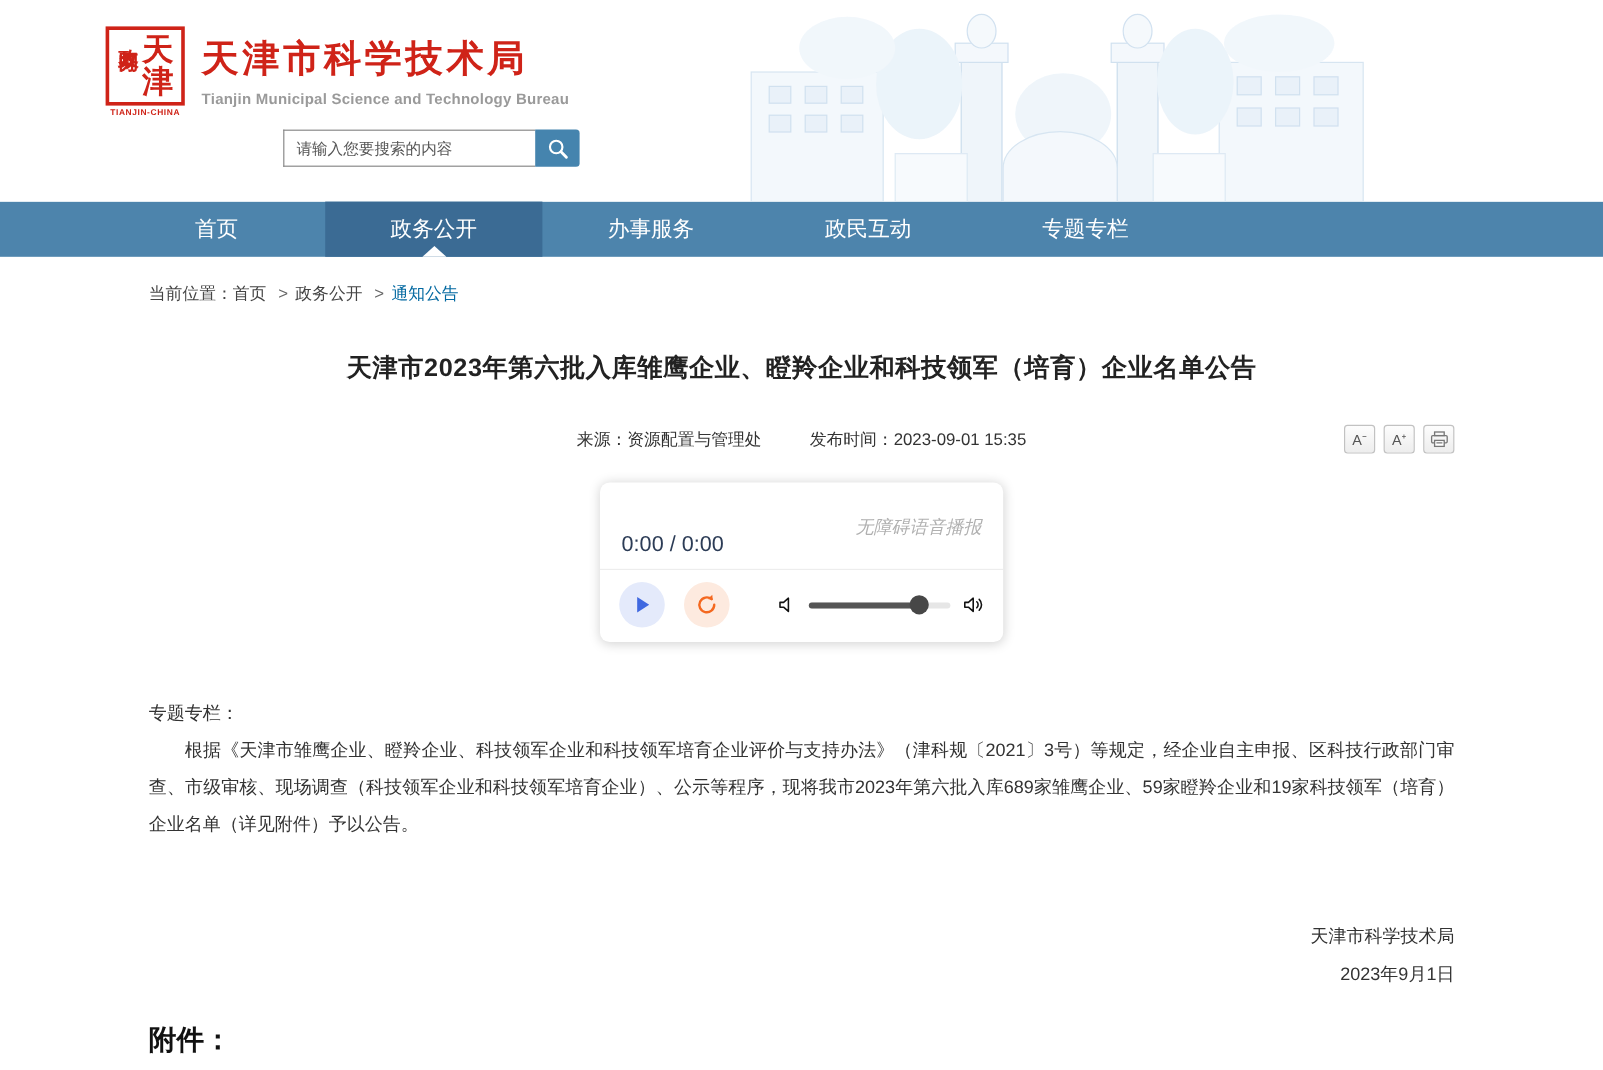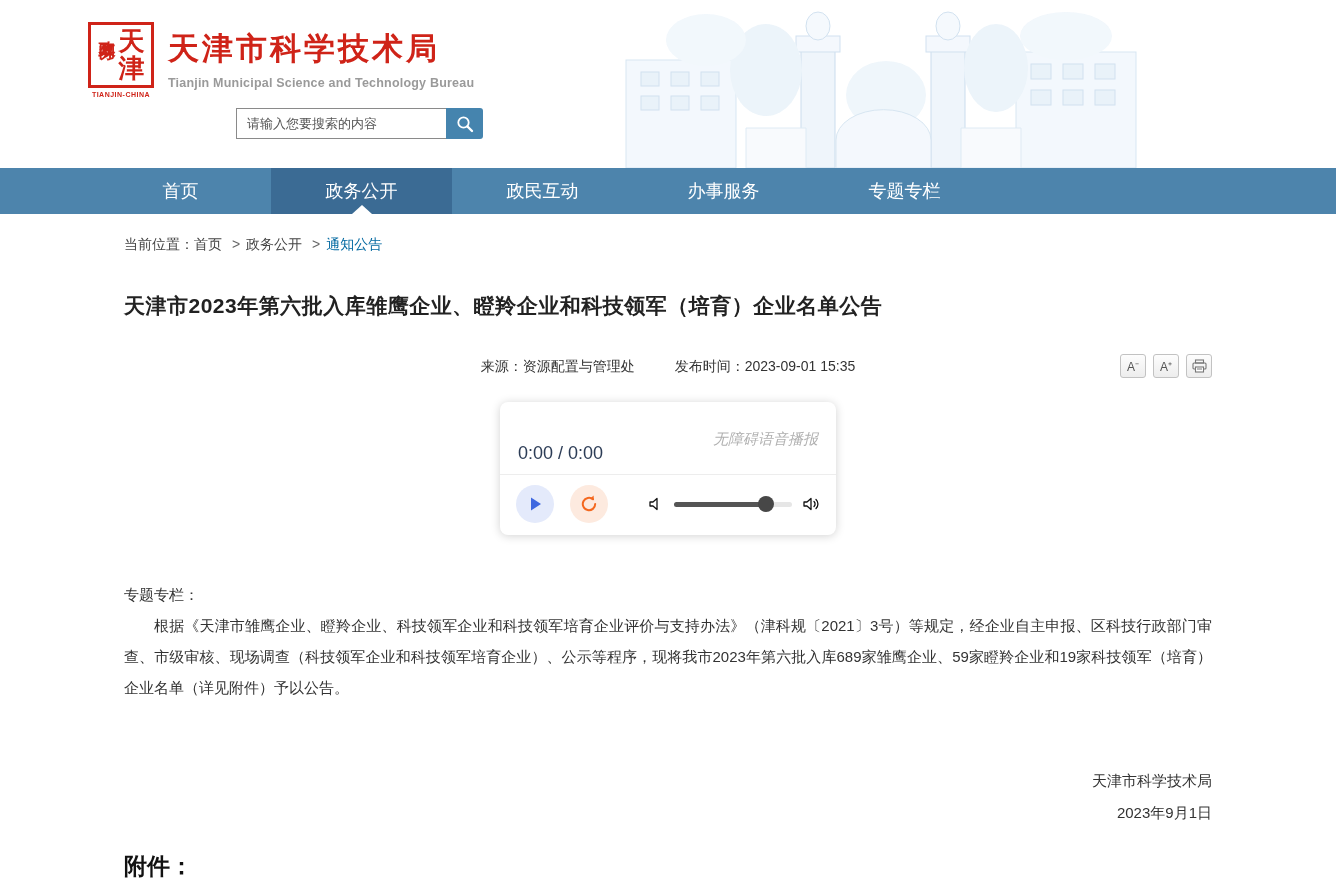--- a/index.html
+++ b/index.html
@@ -28,21 +28,21 @@
   .nav-item.active::after { content:""; position:absolute; bottom:0; left:50%; margin-left:-10px; border-left:10px solid transparent; border-right:10px solid transparent; border-bottom:9px solid #fff; }
 
   
   .breadcrumb { width:1088px; margin:0 auto; padding:22px 0 10px 0; font-size:14px; color:#444; }
   .breadcrumb a { color:#444; text-decoration:none; cursor:pointer; }
   .breadcrumb .sep { margin:0 6px; color:#666; }
   .breadcrumb .current { color:#0369a1; }
 
   
   .article { width:1088px; margin:0 auto; position:relative; }
-  .article-title { text-align:left; font-size:21px; font-weight:bold; color:#222; margin-top:28px; letter-spacing:.5px; }
+  .article-title { text-align:center; font-size:21px; font-weight:bold; color:#222; margin-top:28px; letter-spacing:.5px; }
   .meta-row { position:relative; margin-top:32px; height:30px; }
   .meta-center { text-align:center; font-size:14px; color:#333; padding-top:6px; }
   .meta-center .gap { display:inline-block; width:40px; }
   .font-tools { position:absolute; right:0; top:2px; display:flex; gap:7px; }
   .tool-btn { width:26px; height:24px; background:linear-gradient(#fdfdfd,#ededed); border:1px solid #c2c2c2; border-radius:3px; font-size:12px; color:#555; cursor:pointer; display:flex; align-items:center; justify-content:center; padding:0; }
 
   
   .player { width:336px; margin:20px auto 0 auto; background:#fff; border-radius:8px; box-shadow:0 1px 10px rgba(0,0,0,.18); overflow:hidden; }
   .player-top { display:flex; justify-content:space-between; align-items:center; padding:12px 18px 10px 18px; border-bottom:1px solid #ededed; }
   .player-time { font-size:18px; color:#2c3c56;margin-top:29px; }
@@ -128,22 +128,22 @@
         <circle cx="8.5" cy="8.5" r="5.2" fill="none" stroke="#fff" stroke-width="1.8"></circle>
         <line x1="12.5" y1="12.5" x2="17" y2="17" stroke="#fff" stroke-width="2.4" stroke-linecap="round"></line>
       </svg>
     </button>
   </div>
 </div>
 
 <div class="nav">
   <div class="nav-item">首页</div>
   <div class="nav-item active">政务公开</div>
+  <div class="nav-item">办事服务</div>
   <div class="nav-item">政民互动</div>
-  <div class="nav-item">办事服务</div>
   <div class="nav-item">专题专栏</div>
 </div>
 
 <div class="breadcrumb">
   <span>当前位置：</span><a>首页</a>
   <span class="sep">&gt;</span><a>政务公开</a>
   <span class="sep">&gt;</span><a class="current">通知公告</a>
 </div>
 
 <div class="article">

